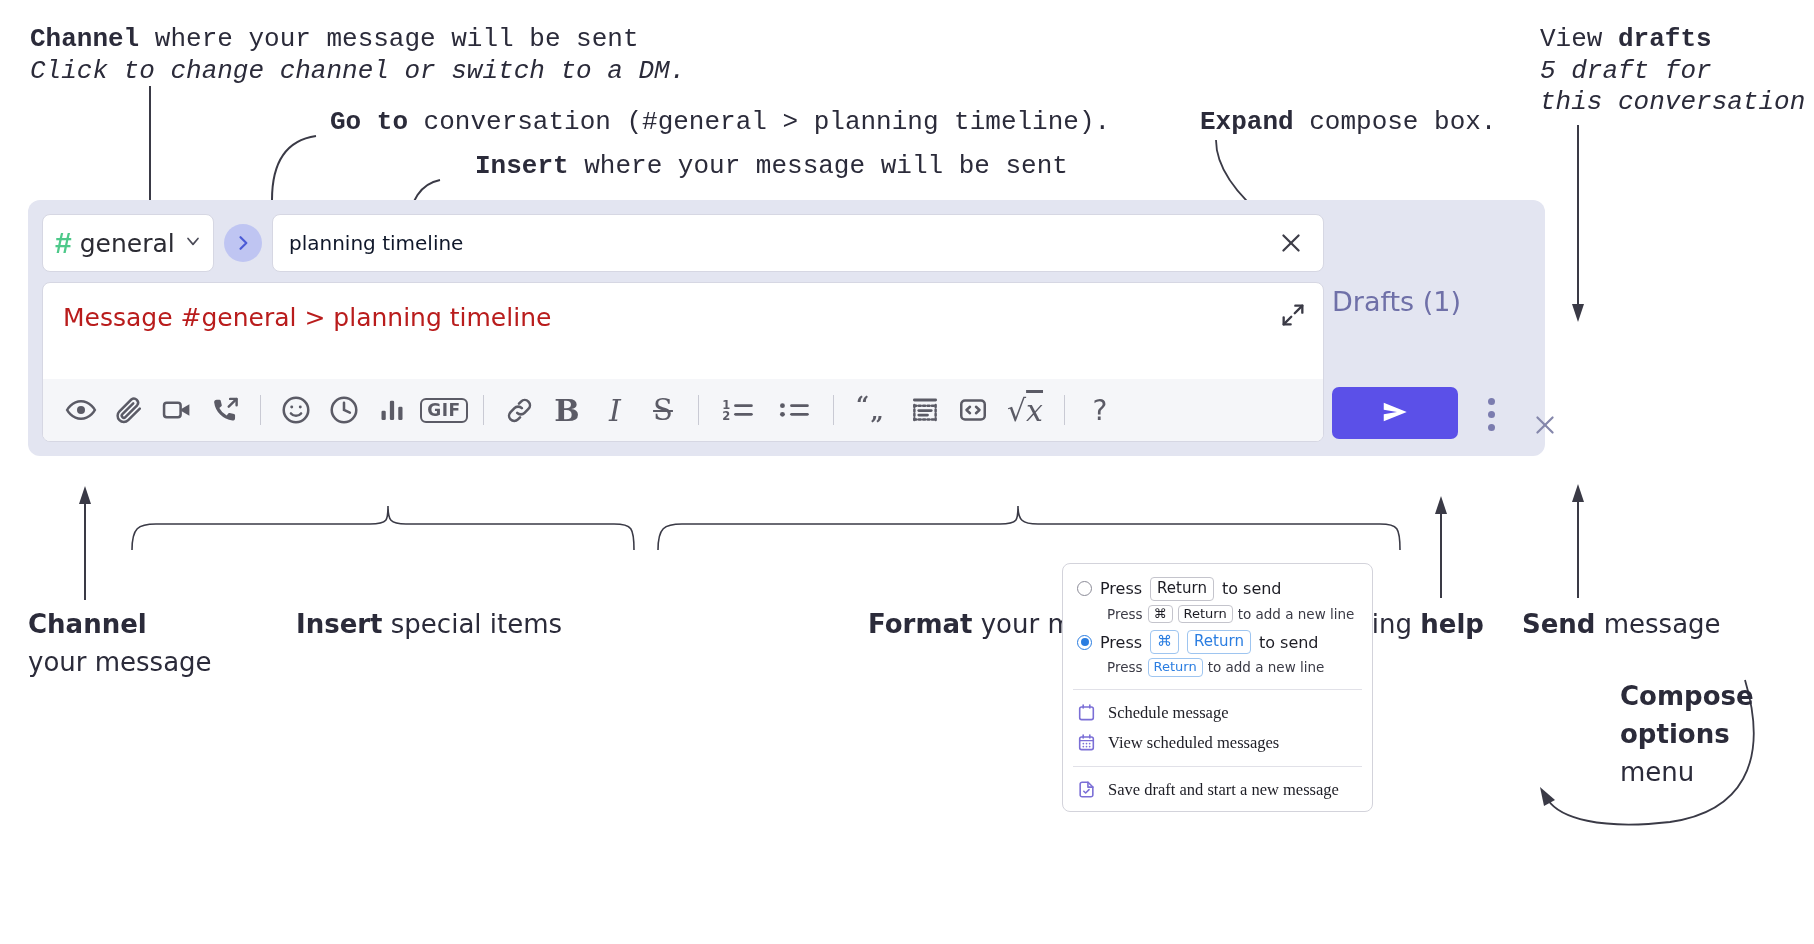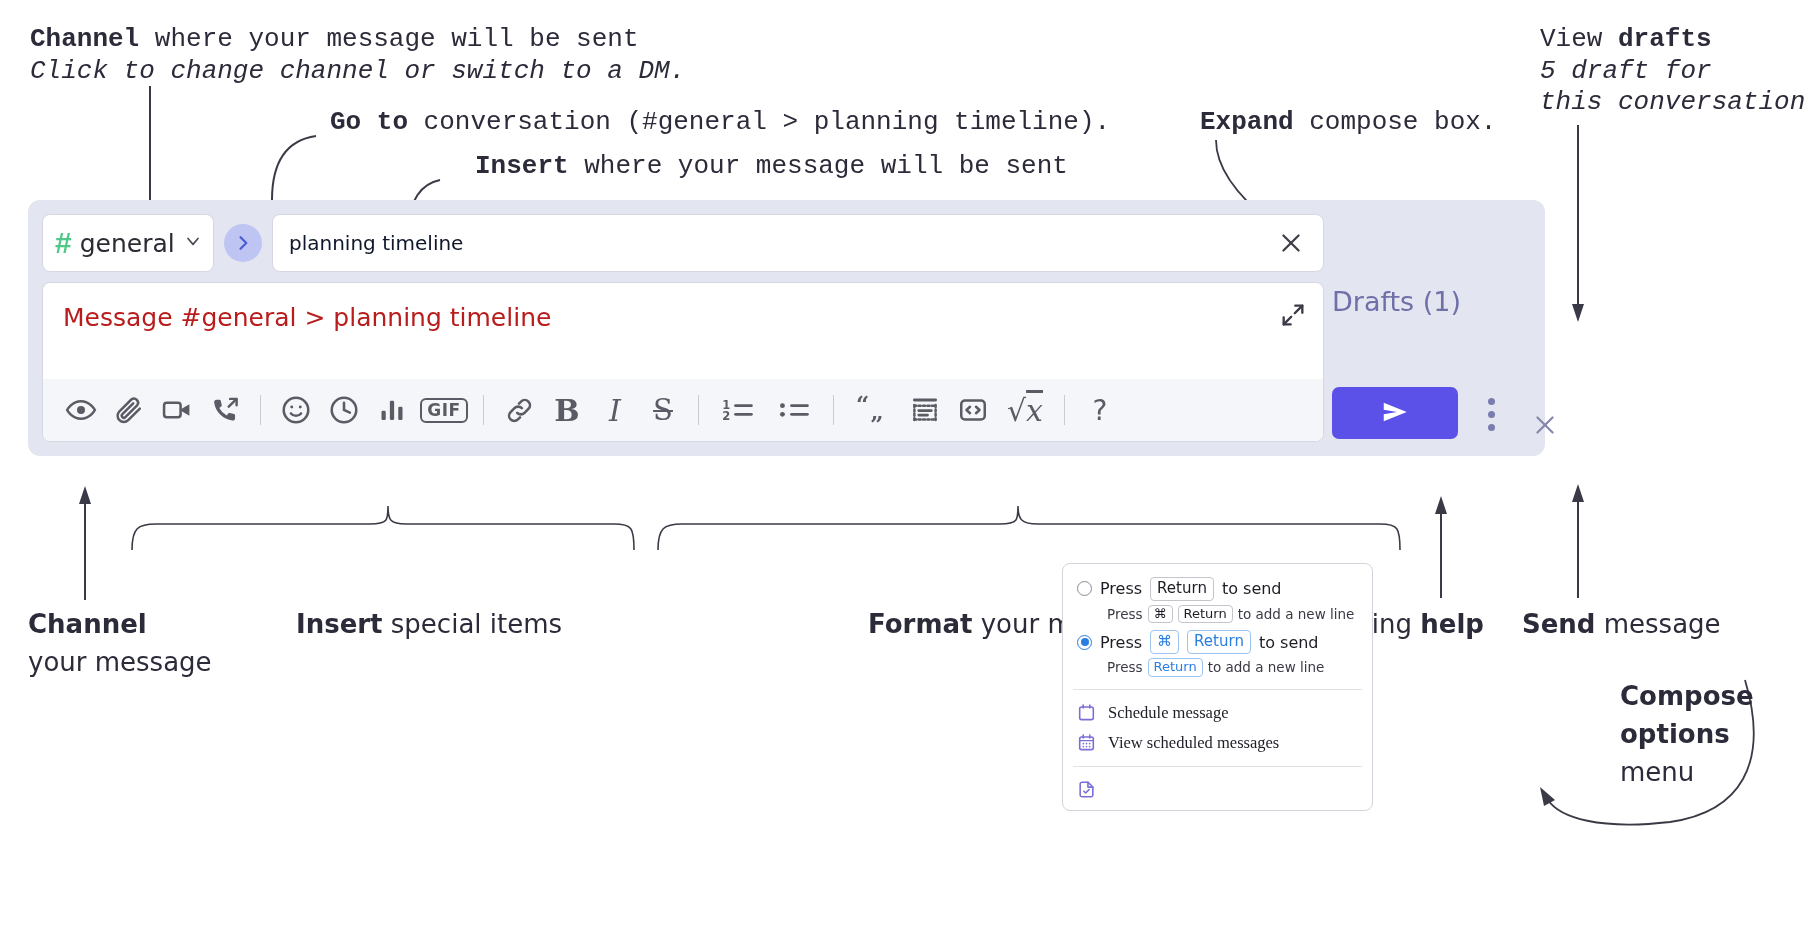--- a/index.html
+++ b/index.html
@@ -608,16 +608,17 @@
     <div class="menu-div"></div>
 
     <div class="menu-item">
       <span class="mi-icon">
         <svg width="19" height="19" viewBox="0 0 24 24" fill="none" stroke="currentColor" stroke-width="2" stroke-linecap="round" stroke-linejoin="round">
           <path d="M14 2.8H6.4A2.4 2.4 0 0 0 4 5.2v13.6a2.4 2.4 0 0 0 2.4 2.4h11.2a2.4 2.4 0 0 0 2.4-2.4V8.8Z"></path>
           <polyline points="13.8 2.8 13.8 9 20 9"></polyline>
           <polyline points="8.6 14.2 10.9 16.4 15.2 12.2"></polyline>
         </svg>
       </span>
+      <span>Save draft and start a new message</span>
     </div>
   </div>
 
 </div>
 
 </body></html>

